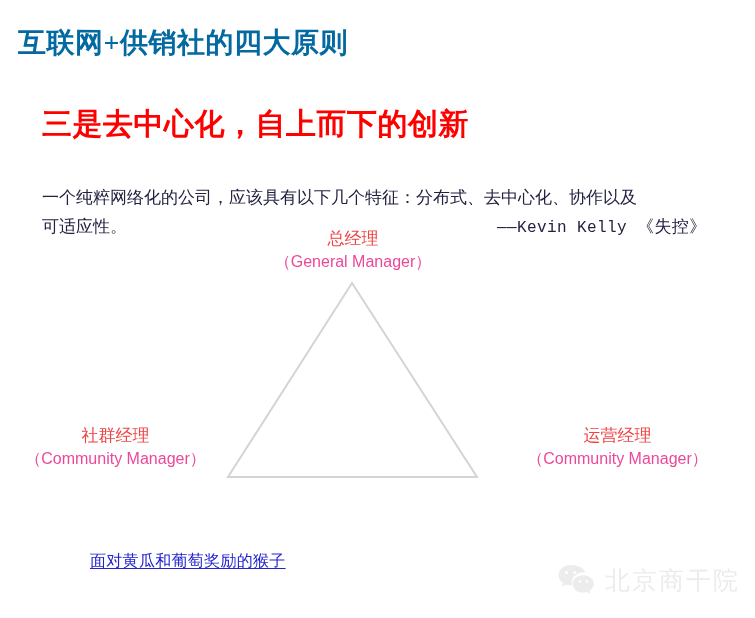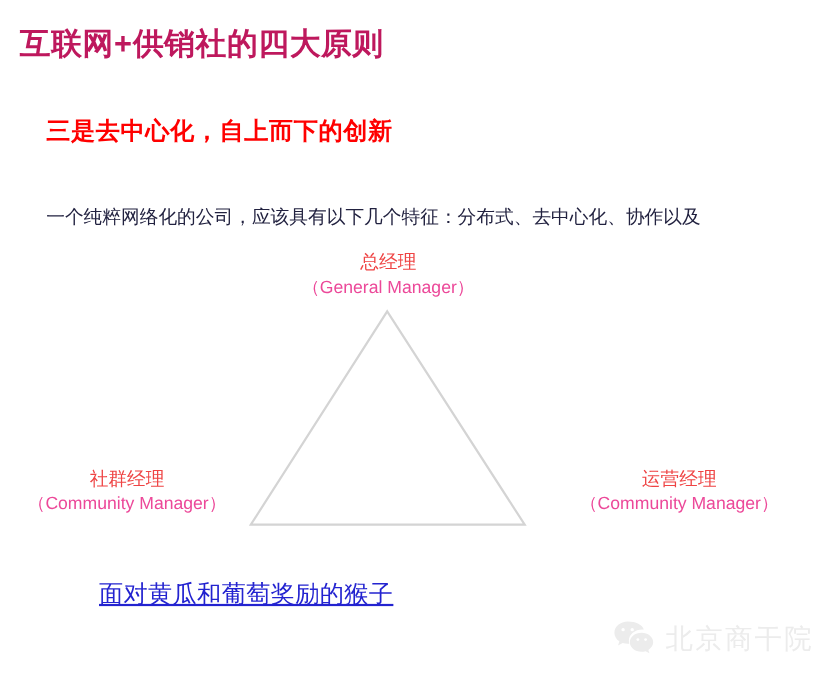--- a/index.html
+++ b/index.html
@@ -17,36 +17,36 @@
     height: 618px;
     background: #ffffff;
     overflow: hidden;
   }
 
   
   .slide-title {
     position: absolute;
     left: 18px;
     top: 26px;
-    font-family: Liberation Mono, monospace;
+    font-family: Liberation Serif, serif;
     font-size: 28px;
     font-weight: bold;
-    color: #be185d;
+    color: #0369a1;
     letter-spacing: 0.5px;
     white-space: nowrap;
     line-height: 1.2;
   }
 
   
   .slide-subtitle {
     position: absolute;
     left: 42px;
     top: 105px;
     font-family: "Liberation Serif", "DejaVu Serif", serif;
-    font-size: 22px;
+    font-size: 30px;
     font-weight: bold;
     color: #ff0000;
     letter-spacing: 0.5px;
     white-space: nowrap;
     line-height: 1.25;
   }
 
   
   .body-block {
     position: absolute;
@@ -140,23 +140,23 @@
     font-family: "Liberation Sans", "DejaVu Sans", sans-serif;
     font-size: 17px;
     color: #232340;
     white-space: nowrap;
   }
 
   
   .slide-link {
     position: absolute;
     left: 90px;
-    top: 525px;
-    font-family: "Liberation Serif", "DejaVu Serif", serif;
-    font-size: 22px;
+    top: 551px;
+    font-family: "Liberation Serif", "DejaVu Serif", serif;
+    font-size: 16px;
     color: #2323d0;
     text-decoration: underline;
     text-underline-offset: 2px;
     letter-spacing: 0.3px;
     white-space: nowrap;
     cursor: pointer;
   }
 
   
   .watermark {
@@ -185,20 +185,27 @@
 <body>
 
 <div id="slide">
 
   <div class="slide-title">互联网+供销社的四大原则</div>
 
   <div class="slide-subtitle">三是去中心化，自上而下的创新</div>
 
   <div class="body-block">
     <span class="body-line-1">一个纯粹网络化的公司，应该具有以下几个特征：分布式、去中心化、协作以及</span>
+    <span class="body-line-2">
+      <span>可适应性。</span>
+      <span class="attribution">
+        <span>——Kevin Kelly</span>
+        <span class="book">《失控》</span>
+      </span>
+    </span>
   </div>
 
   <div class="diagram">
     <svg width="755" height="618" viewBox="0 0 755 618">
       <polygon points="352,283 477,477 228,477" fill="none" stroke="#d4d4d4" stroke-width="2" stroke-linejoin="miter"></polygon>
     </svg>
   </div>
 
   <div class="node-label" id="label-top">
     <span class="cn">总经理</span>

